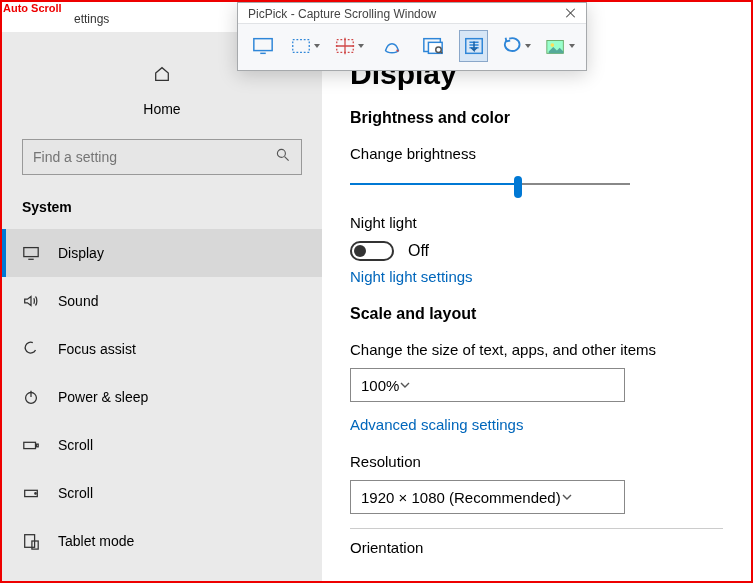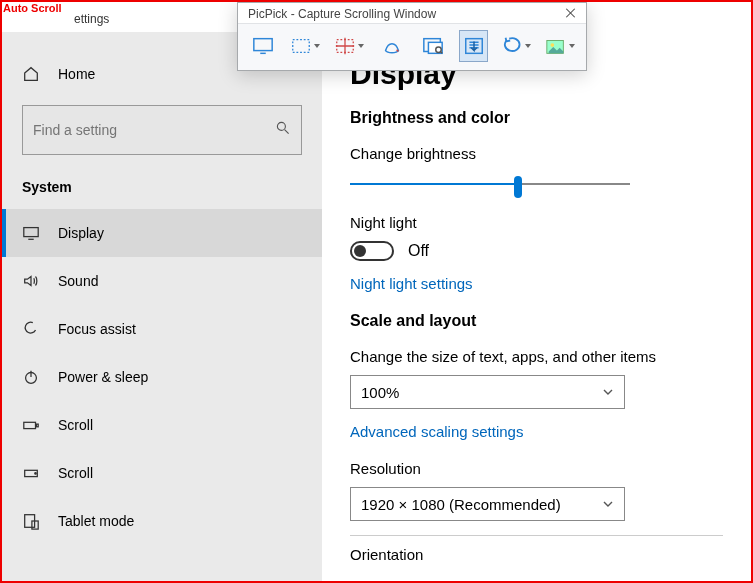--- a/index.html
+++ b/index.html
@@ -14,44 +14,44 @@
   .ico-max { width: 10px; height: 10px; border: 1px solid #444; }
   .ico-close { position: relative; width: 12px; height: 12px; }
   .ico-close::before, .ico-close::after { content: ""; position: absolute; left: 5px; top: -1px; width: 1px; height: 14px; background: #444; }
   .ico-close::before { transform: rotate(45deg); }
   .ico-close::after { transform: rotate(-45deg); }
 
   .back-label-row { position: absolute; top: 10px; left: 72px; font-size: 12px; color: #333; }
 
   
   .sidebar { position: absolute; top: 30px; left: 0; width: 320px; bottom: 0; background: #eaeaea; padding-top: 25px; }
-  .home-row { display: flex; align-items: center; padding: 8px 20px; gap: 18px; font-size: 14px; }
-  .search-box { margin: 14px 20px 18px 20px; height: 50px; border: 1px solid #999; background: #e6e6e6; display: flex; align-items: center; padding: 0 10px; justify-content: space-between; }
+  .home-row { display: flex; align-items: center; padding: 8px 20px; gap: 18px; font-size: 14px; flex-direction: column; }
+  .search-box { margin: 14px 20px 18px 20px; height: 36px; border: 1px solid #999; background: #e6e6e6; display: flex; align-items: center; padding: 0 10px; justify-content: space-between; }
   .search-box input { border: none; background: transparent; outline: none; font-size: 14px; width: 220px; color: #333; }
   .section-title { padding: 6px 20px 14px 20px; font-weight: 600; font-size: 14px; }
   .nav-item { display: flex; align-items: center; height: 48px; padding: 0 20px; gap: 18px; font-size: 14px; cursor: default; }
   .nav-item.active { background: #d8d8d8; position: relative; }
   .nav-item.active::before { content: ""; position: absolute; left: 0; top: 0; bottom: 0; width: 4px; background: #0078d4; }
   .nav-icon { width: 18px; height: 18px; display: flex; align-items: center; justify-content: center; }
   .nav-icon svg { width: 18px; height: 18px; }
 
   
   .content { position: absolute; top: 0; left: 320px; right: 0; bottom: 0; background: #fff; padding: 55px 28px 0 28px; overflow: hidden; }
   .h1 { font-size: 30px; font-weight: 600; margin-bottom: 18px; }
   .h2 { font-size: 16px; font-weight: 600; margin-bottom: 18px; margin-top: 10px; }
   .label { font-size: 15px; margin-bottom: 10px; }
   .slider { position: relative; width: 280px; height: 24px; margin-bottom: 18px; }
   .slider-track { position: absolute; top: 11px; left: 0; right: 0; height: 2px; background: #888; }
   .slider-fill { position: absolute; top: 11px; left: 0; width: 60%; height: 2px; background: #0078d4; }
   .slider-thumb { position: absolute; top: 4px; left: 60%; width: 8px; height: 22px; background: #0078d4; border-radius: 4px; transform: translateX(-50%); }
-  .toggle-row { display: flex; align-items: center; gap: 14px; margin-bottom: 14px; }
+  .toggle-row { display: flex; align-items: center; gap: 14px; margin-bottom: 7px; }
   .toggle { width: 44px; height: 20px; border: 2px solid #333; border-radius: 12px; position: relative; }
   .toggle-knob { position: absolute; left: 2px; top: 2px; width: 12px; height: 12px; background: #333; border-radius: 50%; }
   .link { color: #0066bb; font-size: 15px; margin-bottom: 20px; display: block; }
-  .dropdown { width: 275px; height: 34px; border: 1px solid #888; display: flex; align-items: center; justify-content: space-between; padding: 0 10px; font-size: 15px; margin-bottom: 14px; }
+  .dropdown { width: 275px; height: 34px; border: 1px solid #888; display: flex; align-items: center; justify-content: flex-start; padding: 0 10px; font-size: 15px; margin-bottom: 14px; }
   .chev { width: 12px; height: 12px; }
 
   
   .picpick { position: absolute; top: 0; left: 235px; width: 350px; background: #fff; border: 1px solid #a6a9ac; z-index: 20; box-shadow: 0 4px 18px rgba(0,0,0,0.18); }
   .pp-title { display: flex; justify-content: space-between; align-items: center; padding: 4px 8px 2px 10px; font-size: 12px; color: #444; text-align: right; }
   .pp-close { width: 14px; height: 14px; position: relative; }
   .pp-close::before, .pp-close::after { content:""; position:absolute; left:6px; top:0; width:1px; height:12px; background:#444; }
   .pp-close::before { transform: rotate(45deg); }
   .pp-close::after { transform: rotate(-45deg); }
   .pp-tools { display: flex; gap: 12px; padding: 6px 10px 8px 10px; align-items: center; background:#f7f8fa; border-top:1px solid #e1e3e6; }

